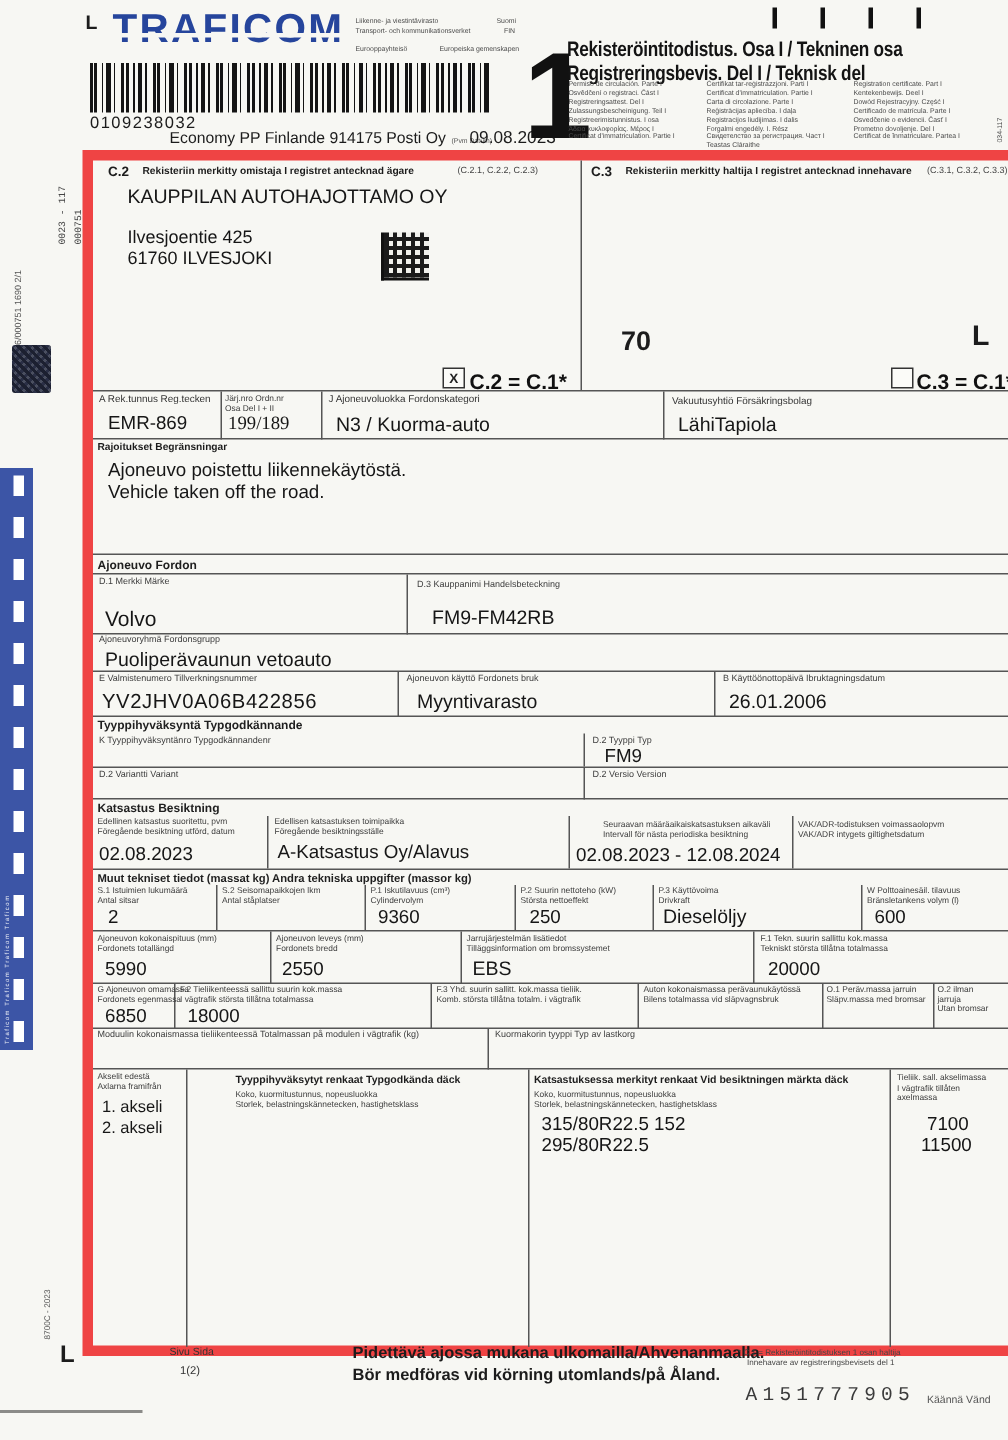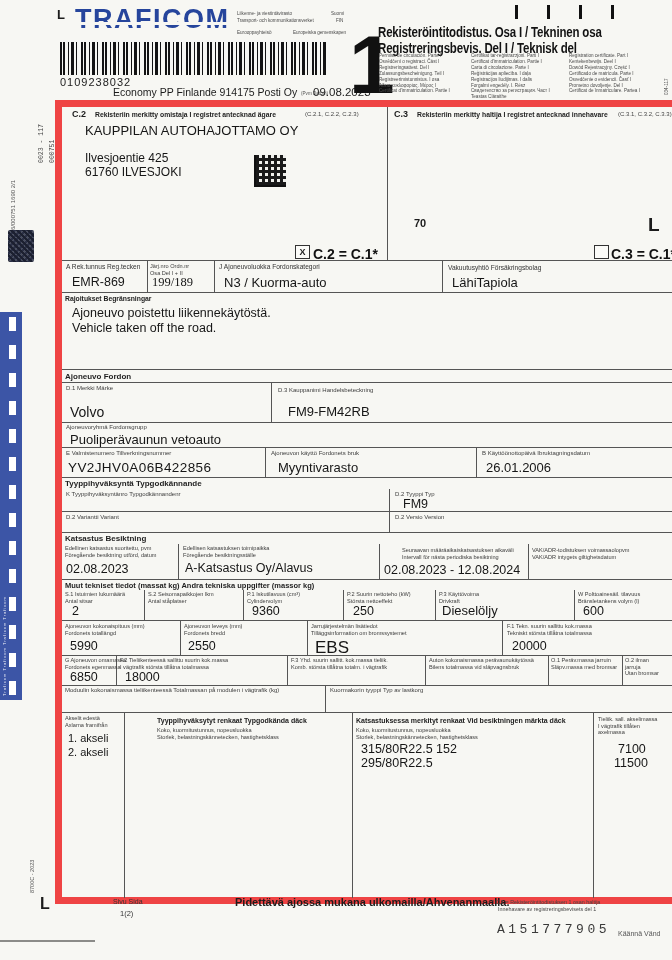--- a/index.html
+++ b/index.html
@@ -122,21 +122,21 @@
     <div class="abs" style="left:33px;top:4px;font-size:6.8px;font-weight:bold;">Rekisteriin merkitty omistaja  I registret antecknad ägare</div>
     <div class="abs" style="left:243px;top:4px;font-size:6px;color:#444;">(C.2.1, C.2.2, C.2.3)</div>
     <div class="val" style="left:23px;top:16px;font-size:13px;">KAUPPILAN AUTOHAJOTTAMO OY</div>
     <div class="val" style="left:23px;top:44px;font-size:12px;">Ilvesjoentie 425</div>
     <div class="val" style="left:23px;top:58px;font-size:12px;">61760 ILVESJOKI</div>
     <div class="dmx" style="left:192px;top:48px;"></div>
 
     <div class="abs" style="left:332px;top:2px;font-size:9px;font-weight:bold;">C.3</div>
     <div class="abs" style="left:355px;top:4px;font-size:6.8px;font-weight:bold;">Rekisteriin merkitty haltija  I registret antecknad innehavare</div>
     <div class="abs" style="left:556px;top:4px;font-size:6px;color:#444;">(C.3.1, C.3.2, C.3.3)</div>
-    <div class="abs" style="left:352px;top:110px;font-size:11px;font-weight:bold;">70</div>
+    <div class="abs" style="left:352px;top:110px;font-size:18px;font-weight:bold;">70</div>
     <div class="abs" style="left:586px;top:107px;font-size:19px;font-weight:bold;">L</div>
 
     <div class="cb" style="left:233px;top:138px;">X</div>
     <div class="cblbl" style="left:251px;top:139px;">C.2 = C.1*</div>
     <div class="cb" style="left:532px;top:138px;"></div>
     <div class="cblbl" style="left:549px;top:139px;">C.3 = C.1*</div>
 
     <div class="row" style="top:153px;height:32px;">
       <i class="vd" style="left:85px;"></i>
         <i class="vd" style="left:152px;"></i>
@@ -255,21 +255,21 @@
         <i class="vd" style="left:245px;"></i>
         <i class="vd" style="left:440px;"></i>
       <div class="lbl" style="left:3px;top:2px;">Ajoneuvon kokonaispituus (mm)
 Fordonets totallängd</div>
       <div class="val" style="left:8px;top:18px;">5990</div>
       <div class="lbl" style="left:122px;top:2px;">Ajoneuvon leveys (mm)
 Fordonets bredd</div>
       <div class="val" style="left:126px;top:18px;">2550</div>
       <div class="lbl" style="left:249px;top:2px;">Jarrujärjestelmän lisätiedot
 Tilläggsinformation om bromssystemet</div>
-      <div class="val" style="left:253px;top:17px;font-size:17px;">EBS</div>
+      <div class="val" style="left:253px;top:17px;font-size:13px;">EBS</div>
       <div class="lbl" style="left:445px;top:2px;">F.1  Tekn. suurin sallittu kok.massa
        Tekniskt största tillåtna totalmassa</div>
       <div class="val" style="left:450px;top:18px;">20000</div>
     </div>
     <div class="row" style="top:548px;height:30px;">
       <i class="vd" style="left:54px;"></i>
         <i class="vd" style="left:225px;"></i>
         <i class="vd" style="left:363px;"></i>
       <i class="vd" style="left:486px;"></i>
         <i class="vd" style="left:560px;"></i>
@@ -322,19 +322,20 @@
 axelmassa</div>
       <div class="val" style="left:556px;top:29px;">7100</div>
       <div class="val" style="left:552px;top:43px;">11500</div>
     </div>
   </div>
 
   <div class="abs" style="left:40px;top:895px;font-size:16px;font-weight:bold;">L</div>
   <div class="abs" style="left:113px;top:898px;font-size:7px;color:#333;">Sivu Sida</div>
   <div class="abs" style="left:120px;top:909px;font-size:7.5px;color:#333;">1(2)</div>
   <div class="abs" style="left:235px;top:896px;font-size:11px;font-weight:bold;">Pidettävä ajossa mukana ulkomailla/Ahvenanmaalla.</div>
+  <div class="abs" style="left:235px;top:911px;font-size:11px;font-weight:bold;">Bör medföras vid körning utomlands/på Åland.</div>
   <div class="abs" style="left:492px;top:899px;font-size:5.4px;color:#444;">* C.1 = Rekisteröintitodistuksen 1 osan haltija</div>
   <div class="abs" style="left:498px;top:906px;font-size:5.4px;color:#444;">Innehavare av registreringsbevisets del 1</div>
   <div class="serial">A151777905</div>
   <div class="abs" style="left:618px;top:930px;font-size:7px;color:#555;">Käännä Vänd</div>
   <div class="abs" style="left:0px;top:940px;width:95px;height:2px;background:#8b8b88;"></div>
 
 </div>
 
 </body></html>

